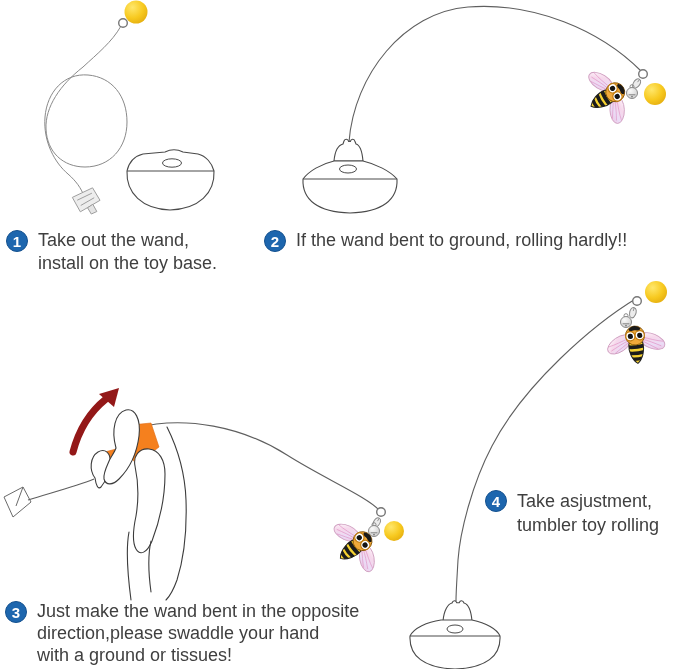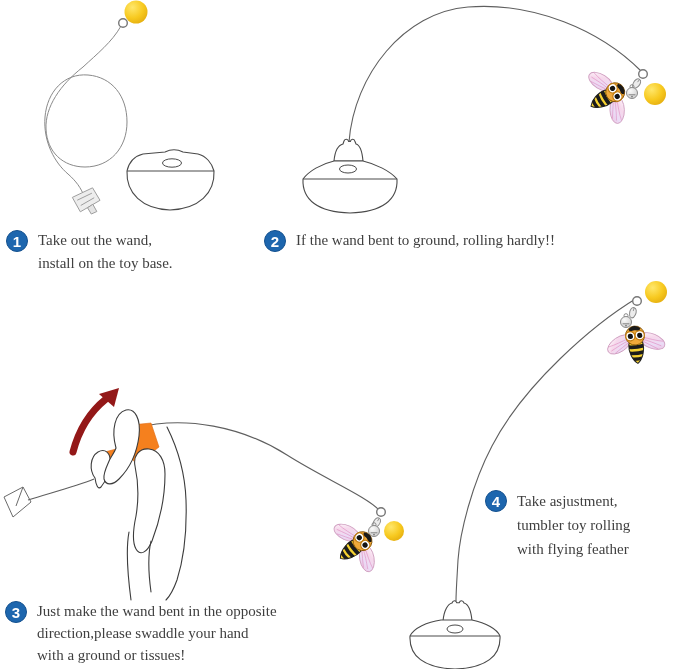--- a/index.html
+++ b/index.html
@@ -4,21 +4,21 @@
 <style>
   html,body{margin:0;padding:0;background:#ffffff;}
   #stage{position:relative;width:679px;height:669px;background:#ffffff;overflow:hidden;
          font-family:"Liberation Sans", sans-serif;color:#3f3f3f;}
   #art{position:absolute;left:0;top:0;width:679px;height:669px;}
   .caption{position:absolute;display:flex;align-items:flex-start;}
   .badge{flex:0 0 auto;width:22px;height:22px;border-radius:50%;
          background:#1d66ae;border:1px solid #14518f;color:#ffffff;
          font-size:15px;font-weight:bold;display:flex;align-items:center;justify-content:center;
          margin-right:10px;margin-top:1px;box-sizing:border-box;}
-  .lines{font-size:15px;line-height:23px;font-family:Liberation Serif, serif;}
+  .lines{font-size:18px;line-height:23px;}
   .lines.tight{line-height:22px;}
   .lines.wide{line-height:24px;}
 </style>
 </head>
 <body>
 
 <div id="stage">
 
 <svg id="art" viewBox="0 0 679 669" xmlns="http://www.w3.org/2000/svg">
   <defs>
@@ -181,17 +181,16 @@
       <div>direction,please swaddle your hand</div>
       <div>with a ground or tissues!</div>
     </div>
   </div>
 
   <div class="caption" style="left:485px;top:489px;width:190px;">
     <span class="badge">4</span>
     <div class="lines wide">
       <div>Take asjustment,</div>
       <div>tumbler toy rolling</div>
-      <div>with flying feather</div>
     </div>
   </div>
 
 </div>
 
 </body></html>

